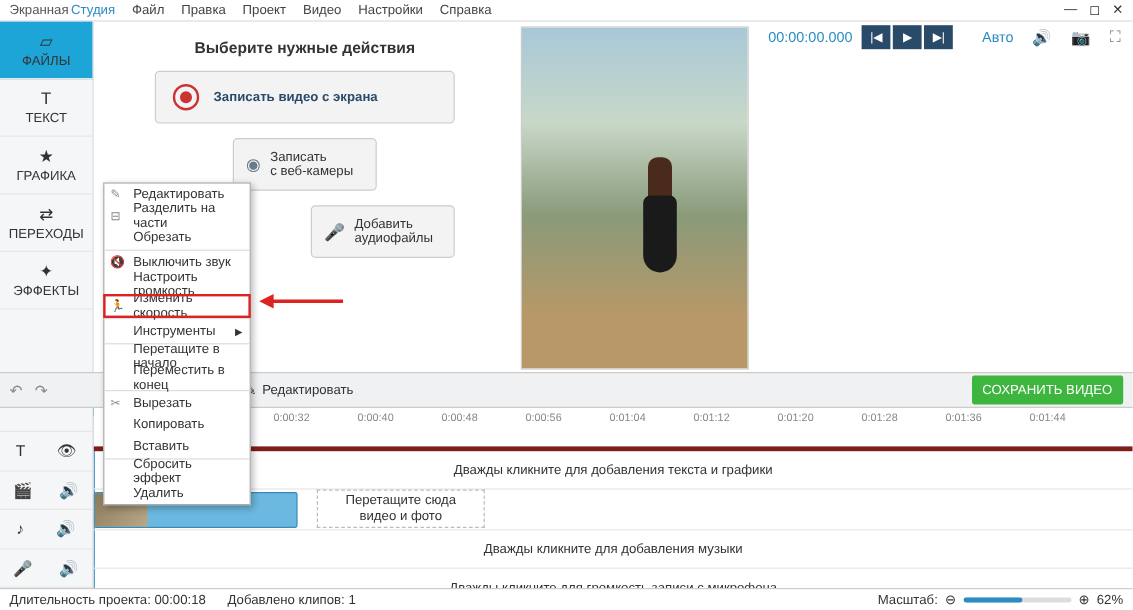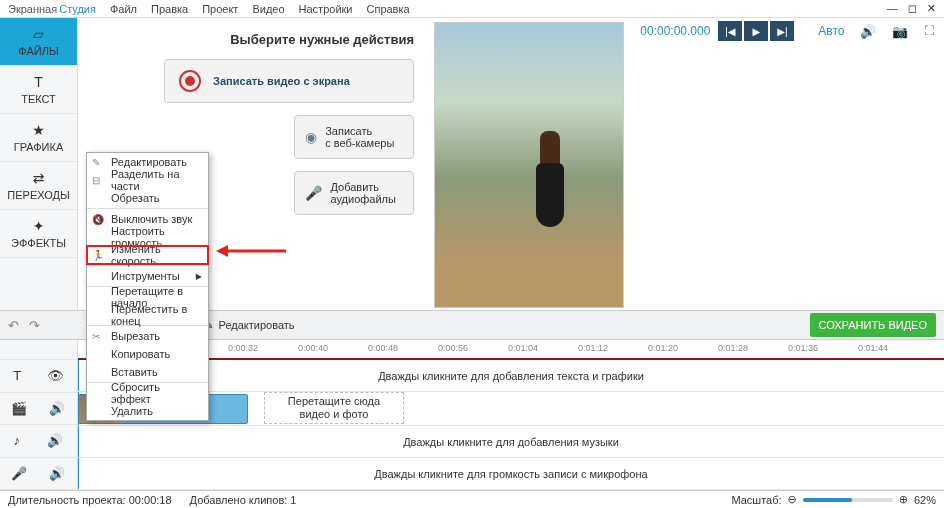--- a/index.html
+++ b/index.html
@@ -7,21 +7,21 @@
 .titlebar{height:18px;display:flex;align-items:center;padding:0 8px;border-bottom:1px solid #ddd}
 .titlebar .brand1{color:#555}
 .titlebar .brand2{color:#2b8cc4;margin-left:2px}
 .menuitem{margin-left:14px;color:#444;cursor:pointer}
 .winctrl{margin-left:auto;display:flex;gap:10px;color:#666}
 .main{display:flex;height:292px}
 .sidebar{width:78px;background:#f5f6f7;border-right:1px solid #dcdcdc;display:flex;flex-direction:column}
 .sidetab{height:48px;display:flex;flex-direction:column;align-items:center;justify-content:center;gap:3px;color:#6b7a8a;border-bottom:1px solid #e6e6e6;cursor:pointer}
 .sidetab.active{background:#1ea5d8;color:#fff}
 .sidetab .ico{font-size:14px}
-.center{flex:0 0 352px;padding:14px 16px 0;display:flex;flex-direction:column;align-items:flex-end;position:relative}
+.center{flex:0 0 352px;padding:14px 16px 0;display:flex;flex-direction:column;align-items:center;position:relative}
 .center h3{font-size:13px;color:#333;margin-bottom:12px}
 .bigbtn{width:250px;height:44px;background:#f3f3f3;border:1px solid #ccc;border-radius:4px;display:flex;align-items:center;gap:12px;padding:0 14px;cursor:pointer}
 .bigbtn .rec{width:22px;height:22px;border-radius:50%;border:2px solid #c33;display:flex;align-items:center;justify-content:center}
 .bigbtn .rec::after{content:"";width:10px;height:10px;border-radius:50%;background:#c33}
 .bigbtn span{font-weight:bold;color:#2a4a6a}
 .row2{display:flex;gap:10px;margin-top:12px}
 .smbtn{width:120px;height:44px;background:#f3f3f3;border:1px solid #ccc;border-radius:4px;display:flex;align-items:center;gap:8px;padding:0 10px;cursor:pointer;color:#2a4a6a;font-size:10px}
 .smbtn .ic{font-size:14px;color:#6b7a8a}
 .preview{flex:1;display:flex;flex-direction:row}
 .previmg{flex:1;margin:4px 6px 2px 4px;background:linear-gradient(180deg,#a8c8d8 0%,#c8d8c8 28%,#8a9a7a 55%,#b89868 85%);position:relative;border:1px solid #ccc}
@@ -36,21 +36,21 @@
 .ctrlic{margin-left:8px;color:#6b7a8a;font-size:13px;cursor:pointer}
 .toolbar{height:30px;background:#f0f1f2;border-top:1px solid #ccc;border-bottom:1px solid #ccc;display:flex;align-items:center;padding:0 8px;gap:10px}
 .tbtn{color:#888;font-size:13px;cursor:pointer}
 .editlbl{display:flex;align-items:center;gap:5px;color:#555;margin-left:8px}
 .savebtn{margin-left:auto;background:#3eb53e;color:#fff;padding:6px 9px;border-radius:2px;font-weight:normal;cursor:pointer;font-size:11px}
 .timeline{height:150px;display:flex}
 .tlleft{width:78px;background:#f5f6f7;border-right:1px solid #dcdcdc;display:flex;flex-direction:column}
 .tlrow{flex:1;display:flex;align-items:center;justify-content:space-around;border-bottom:1px solid #e6e6e6;color:#8a9aaa}
 .tlrow .tic{font-size:13px}
 .tlmain{flex:1;position:relative;overflow:hidden}
-.ruler{height:20px;border-bottom:2px solid #7f1d1d;position:relative;background:#fff}
+.ruler{height:36px;border-bottom:4px solid #7f1d1d;position:relative;background:#fff}
 .rlabel{position:absolute;top:3px;font-size:9px;color:#888}
 .track{height:32px;border-bottom:1px solid #e6e6e6;display:flex;align-items:center;justify-content:center;color:#aaa;font-size:10px;position:relative}
 .track.t1{height:34px}
 .clip{position:absolute;left:0;top:2px;width:170px;height:30px;background:#6bb8e0;border:1px solid #3a8ab8;border-radius:2px;display:flex;align-items:center;overflow:hidden}
 .clip .thumb{width:44px;height:100%;background:linear-gradient(135deg,#8a7a5a,#b8a888)}
 .dropzone{position:absolute;left:186px;top:0;width:140px;height:32px;border:1px dashed #bbb;display:flex;align-items:center;justify-content:center;text-align:center;color:#aaa;font-size:9px;line-height:1.2}
 .status{height:18px;border-top:1px solid #ccc;display:flex;align-items:center;padding:0 8px;font-size:10px;color:#555}
 .status .sp{margin-right:18px}
 .zoom{margin-left:auto;display:flex;align-items:center;gap:6px}
 .zslider{width:90px;height:4px;background:#ddd;border-radius:2px;position:relative}

